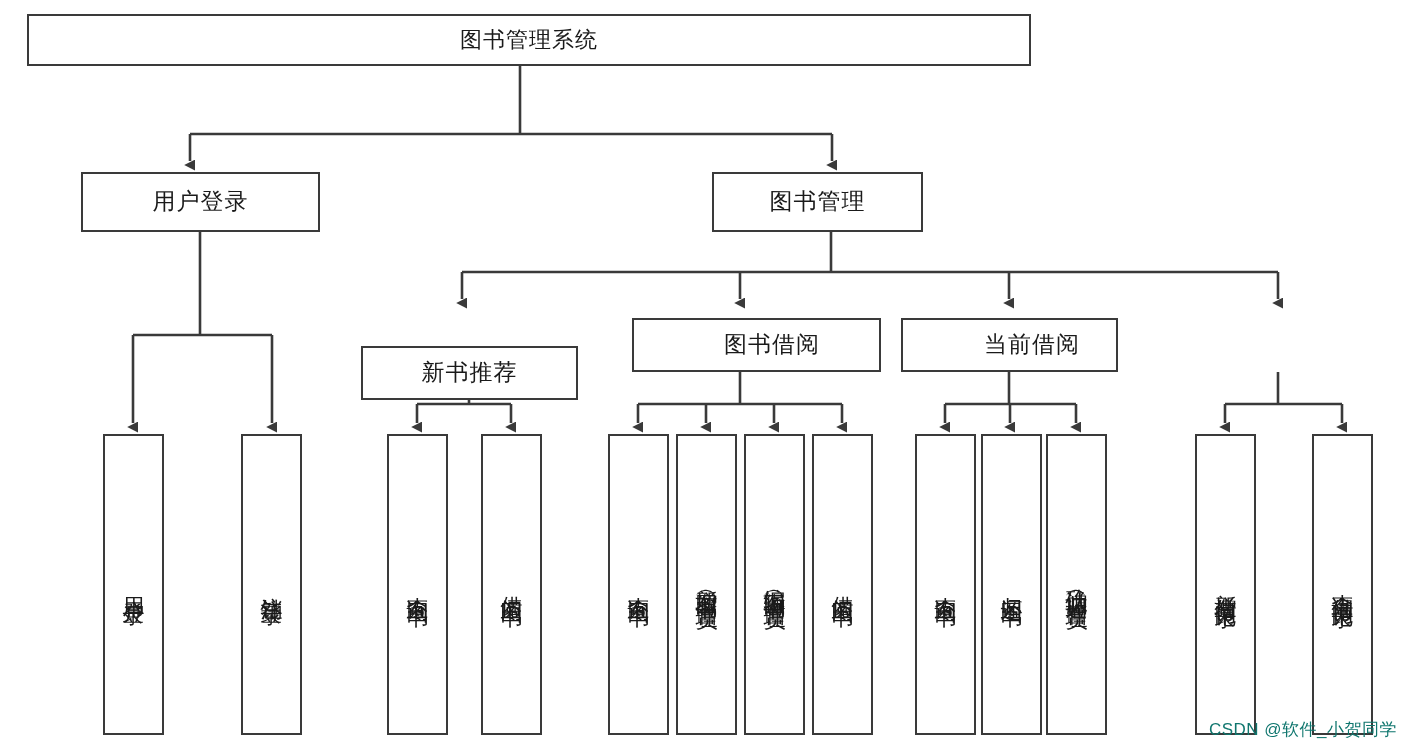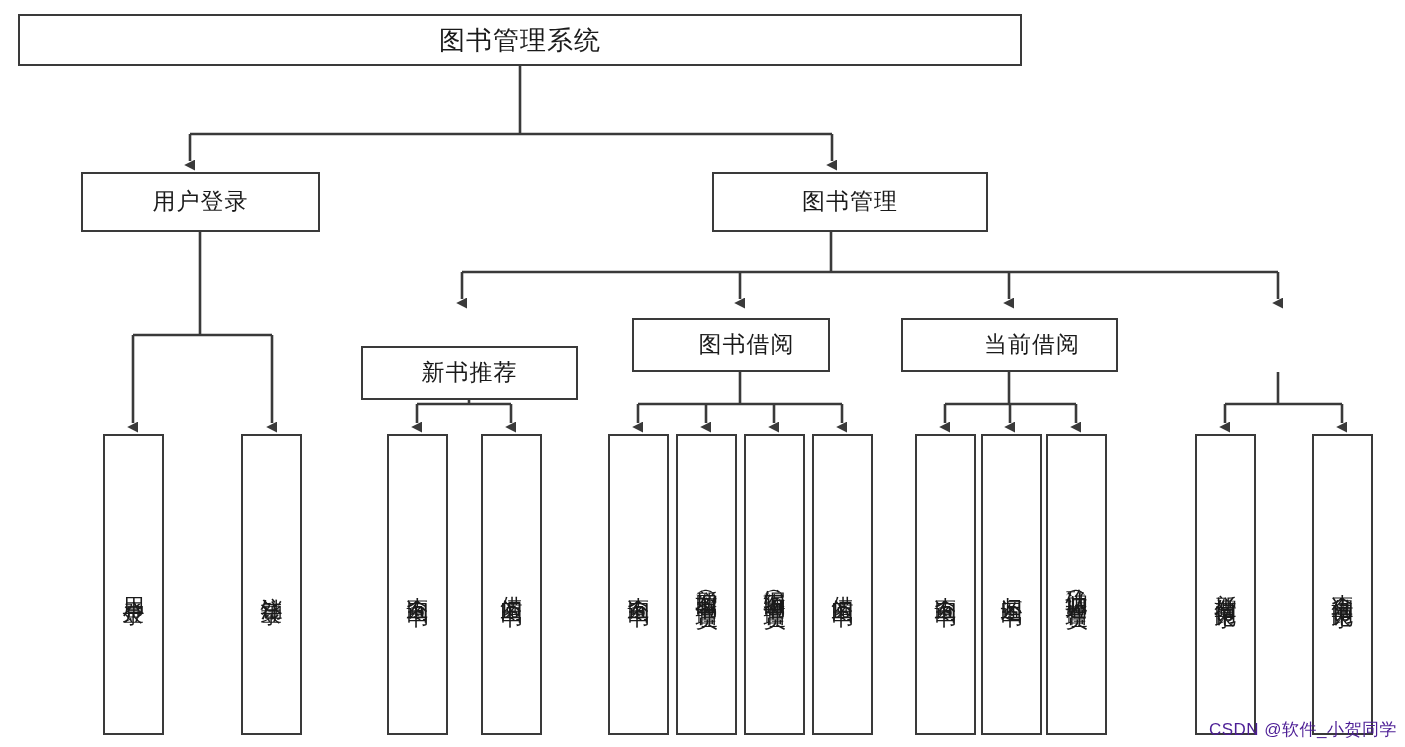--- a/index.html
+++ b/index.html
@@ -25,22 +25,23 @@
     box-sizing:border-box;
     background:#ffffff;
     border:2px solid #3a3a3a;
     display:flex;
     align-items:center;
     justify-content:center;
     text-align:center;
     line-height:1.18;
   }
   .node.root{
-    font-size:26px;
+    font-size:22px;
     letter-spacing:1px;
+    margin-left:9px;
   }
   .node.level2{
     font-size:23px;
     letter-spacing:1px;
   }
   .node.leaf{
     font-size:22px;
     align-items:center;
     justify-content:center;
     padding:4px 0;
@@ -51,21 +52,21 @@
     letter-spacing:3px;
     line-height:1;
     white-space:nowrap;
     display:block;
   }
   .watermark{
     position:absolute;
     right:8px;
     bottom:6px;
     font-size:17px;
-    color:#4c1d95;
+    color:#0f766e;
     letter-spacing:0.5px;
     white-space:nowrap;
     font-family:"Liberation Sans","DejaVu Sans",sans-serif;
   }
 </style>
 </head>
 <body>
 
 <div id="canvas">
 
@@ -119,28 +120,28 @@
     </g>
   </svg>
 
   <div class="node root" style="left:18px;top:14px;width:1004px;height:52px;">
     <span>图书管理系统</span>
   </div>
 
   <div class="node level2" style="left:81px;top:172px;width:239px;height:60px;">
     <span>用户登录</span>
   </div>
-  <div class="node level2" style="left:712px;top:172px;width:276px;height:60px;">
+  <div class="node level2" style="left:712px;top:172px;width:211px;height:60px;">
     <span>图书管理</span>
   </div>
 
   <div class="node level2" style="left:361px;top:318px;width:217px;height:54px;margin-top:28px;">
     <span>新书推荐</span>
   </div>
-  <div class="node level2" style="left:632px;top:318px;width:198px;height:54px;padding-left:31px;">
+  <div class="node level2" style="left:632px;top:318px;width:249px;height:54px;padding-left:31px;">
     <span>图书借阅</span>
   </div>
   <div class="node level2" style="left:901px;top:318px;width:217px;height:54px;padding-left:45px;">
     <span>当前借阅</span>
   </div>
 
   <div class="node leaf" style="left:103px;top:434px;width:61px;height:301px;">
     <span class="vtext">用户登录</span>
   </div>
   <div class="node leaf" style="left:241px;top:434px;width:61px;height:301px;">

